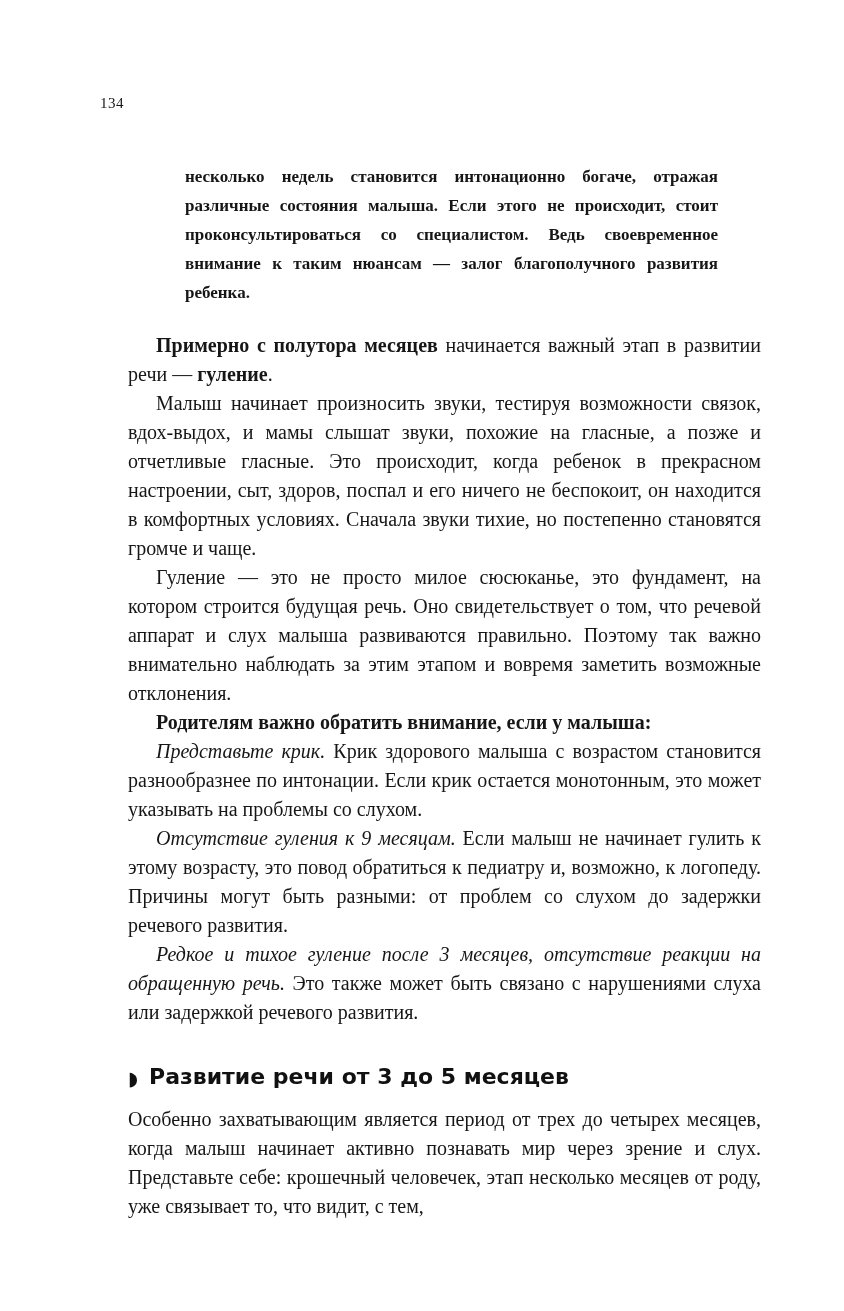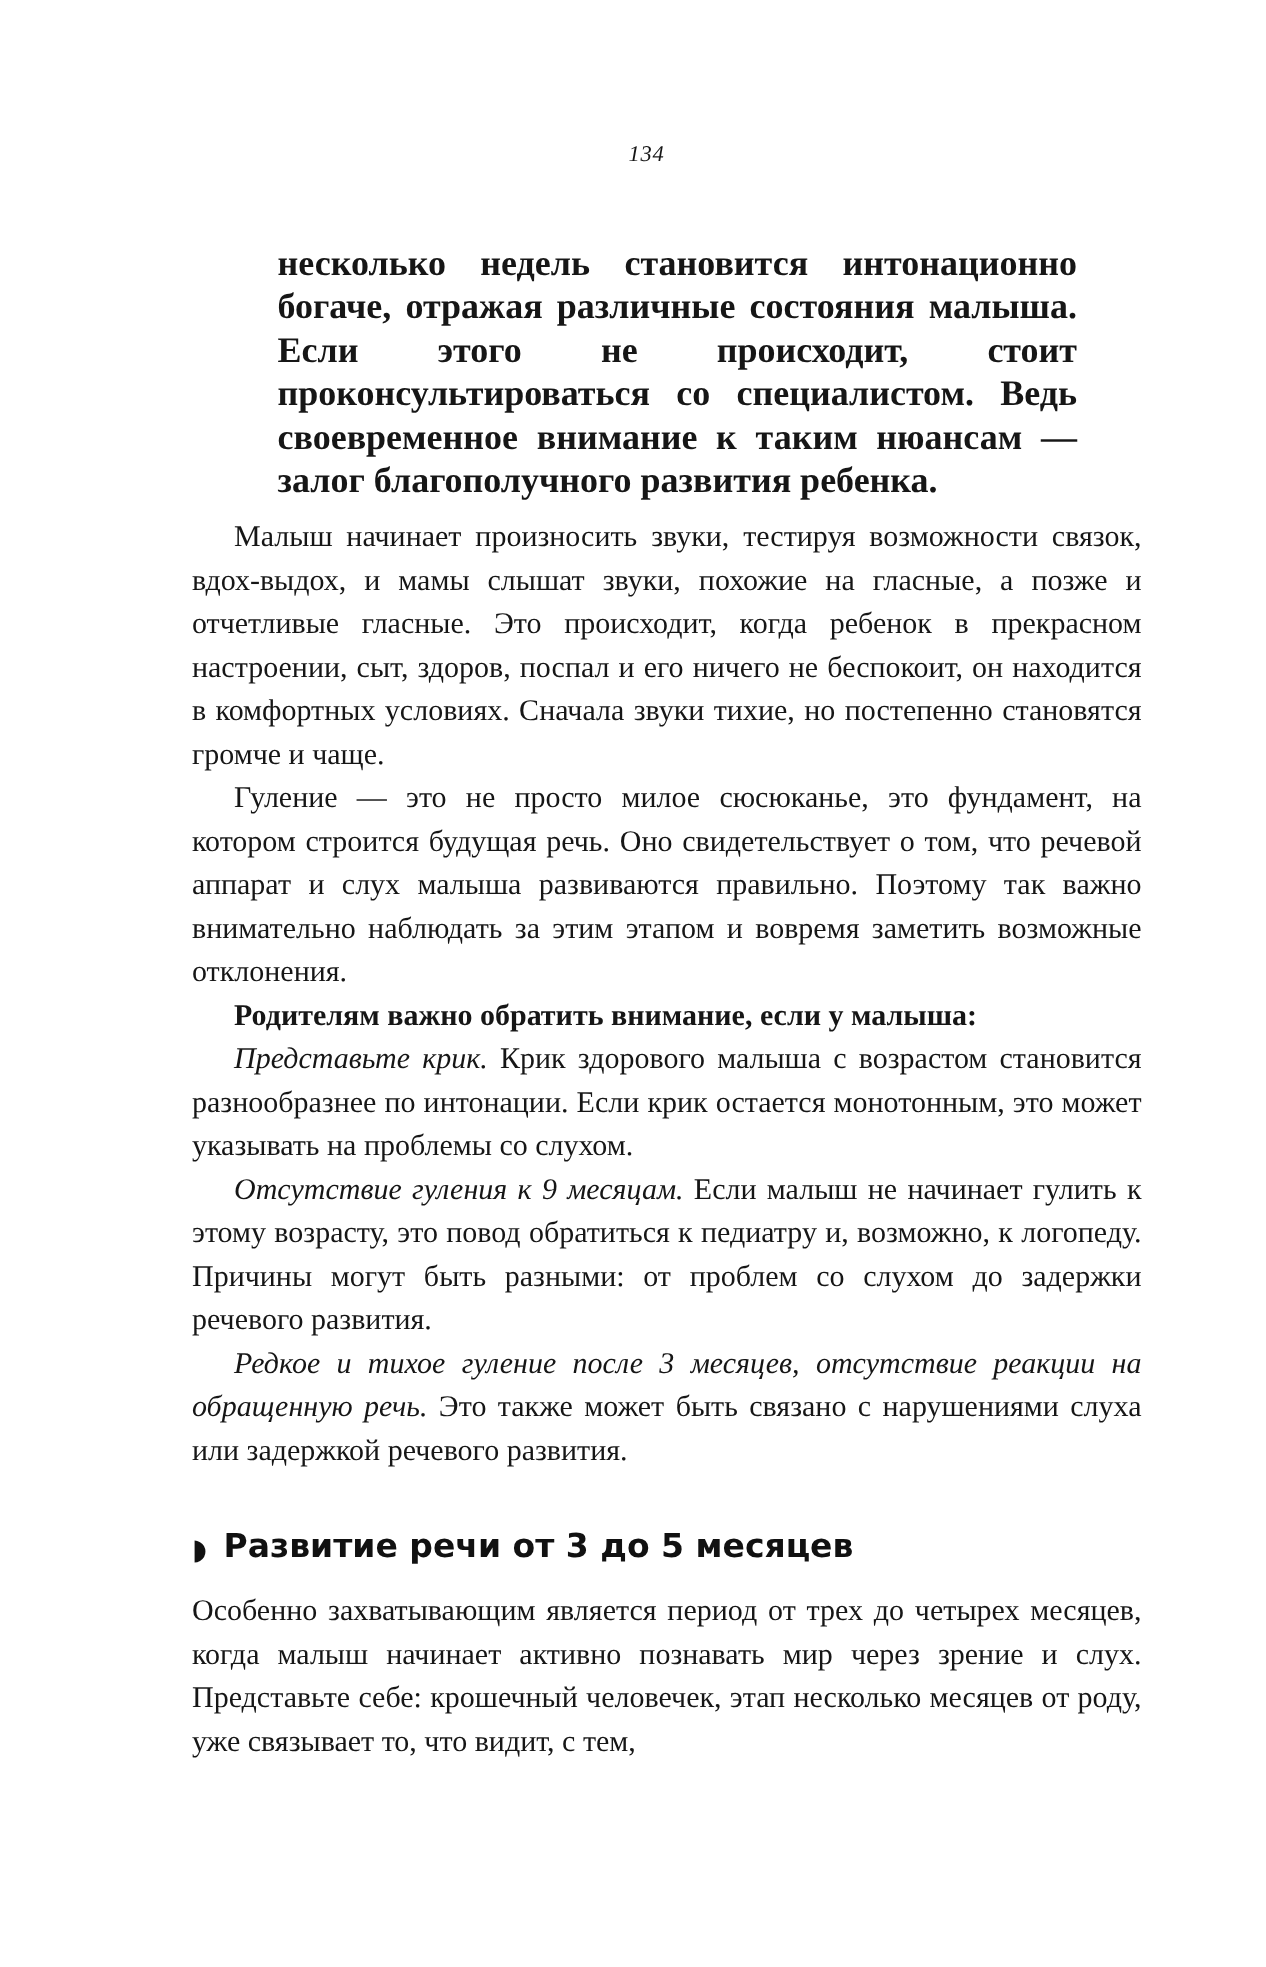--- a/index.html
+++ b/index.html
@@ -12,43 +12,42 @@
   .page {
     position: relative;
     width: 844px; height: 1311px;
     overflow: hidden;
     background: #ffffff;
   }
   .running-header {
     position: absolute;
     top: 95px; left: 100px; right: 82px;
     display: flex;
-    justify-content: center;
+    justify-content: flex-start;
     align-items: baseline;
-    font-style: italic;
   }
   .page-num {
     font-family: "Liberation Serif", serif;
     font-size: 15px;
     letter-spacing: 0.5px;
   }
   .chapter-title {
     font-family: "Liberation Serif", serif;
     font-size: 16px;
     letter-spacing: 0.2px;
   }
   .content {
     position: absolute;
     top: 162px; left: 128px;
     width: 633px;
   }
   .lead-block {
-    margin: 0 43px 8px 57px;
+    margin: 0 43px 24px 57px;
     font-weight: bold;
-    font-size: 24px;
+    font-size: 17px;
     line-height: 29px;
     text-align: justify;
   }
   .para {
     margin: 0;
     font-size: 20px;
     line-height: 29px;
     text-align: justify;
   }
   .para.indent { text-indent: 28px; }
@@ -78,20 +77,21 @@
 <div class="page">
 
   <div class="running-header">
     <span class="page-num">134</span>
   </div>
 
   <div class="content">
 
     <div class="lead-block">несколько недель становится интонационно богаче, отражая различные состояния малыша. Если этого не происходит, стоит проконсультироваться со специалистом. Ведь своевременное внимание к таким нюансам — залог благополучного развития ребенка.</div>
 
+    <p class="para indent"><b>Примерно с полутора месяцев</b><span> начинается важный этап в развитии речи — </span><b>гуление</b><span>.</span></p>
 
     <p class="para indent">Малыш начинает произносить звуки, тестируя возможности связок, вдох-выдох, и мамы слышат звуки, похожие на гласные, а позже и отчетливые гласные. Это происходит, когда ребенок в прекрасном настроении, сыт, здоров, поспал и его ничего не беспокоит, он находится в комфортных условиях. Сначала звуки тихие, но постепенно становятся громче и чаще.</p>
 
     <p class="para indent">Гуление — это не просто милое сюсюканье, это фундамент, на котором строится будущая речь. Оно свидетельствует о том, что речевой аппарат и слух малыша развиваются правильно. Поэтому так важно внимательно наблюдать за этим этапом и вовремя заметить возможные отклонения.</p>
 
     <p class="para indent"><b>Родителям важно обратить внимание, если у малыша:</b></p>
 
     <p class="para indent"><i>Представьте крик.</i><span> Крик здорового малыша с возрастом становится разнообразнее по интонации. Если крик остается монотонным, это может указывать на проблемы со слухом.</span></p>
 
     <p class="para indent"><i>Отсутствие гуления к 9 месяцам.</i><span> Если малыш не начинает гулить к этому возрасту, это повод обратиться к педиатру и, возможно, к логопеду. Причины могут быть разными: от проблем со слухом до задержки речевого развития.</span></p>

